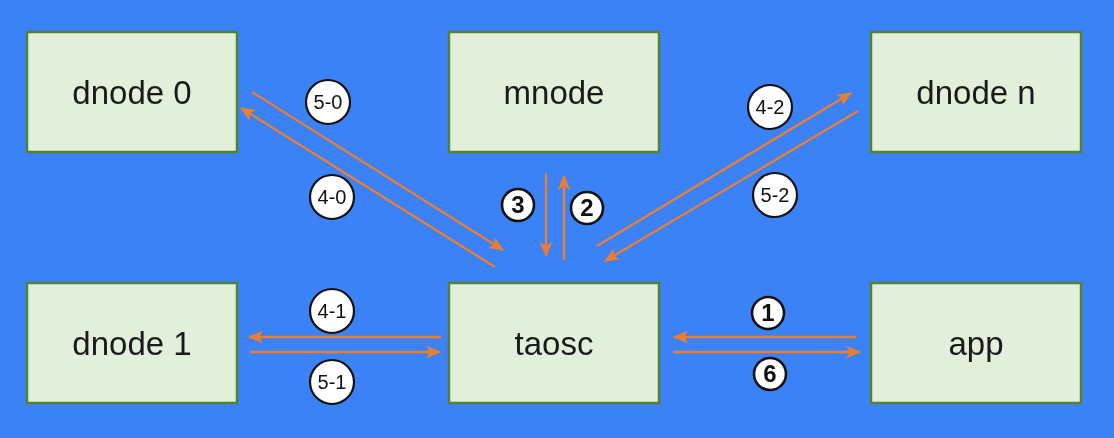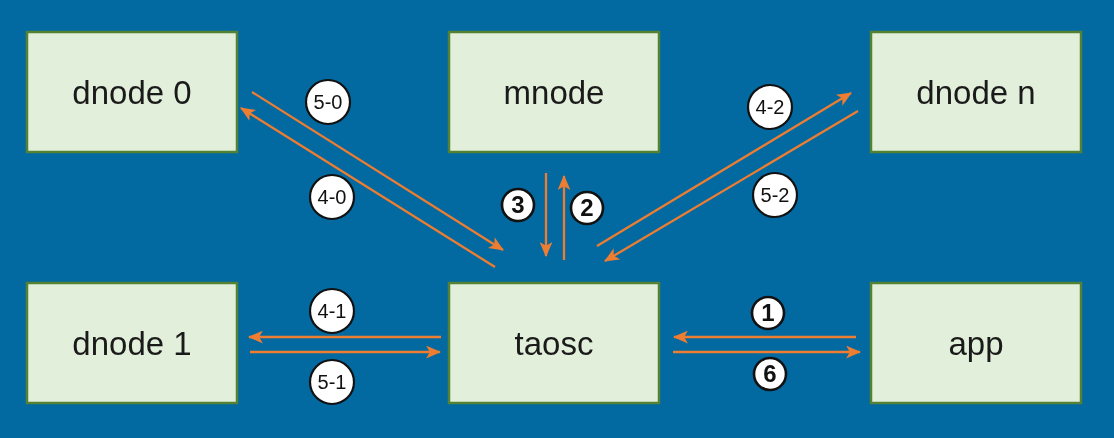--- a/index.html
+++ b/index.html
@@ -5,21 +5,21 @@
   html, body {
     margin: 0;
     padding: 0;
     background: #ffffff;
     font-family: "Liberation Sans", "DejaVu Sans", sans-serif;
   }
   .stage {
     position: relative;
     width: 1114px;
     height: 438px;
-    background: #0369a1;
+    background: #3b82f6;
     overflow: hidden;
   }
   svg { display: block; }
   .node-box {
     fill: #e2efda;
     stroke: #548235;
     stroke-width: 2.5;
   }
   .node-label {
     fill: #1a1a1a;

